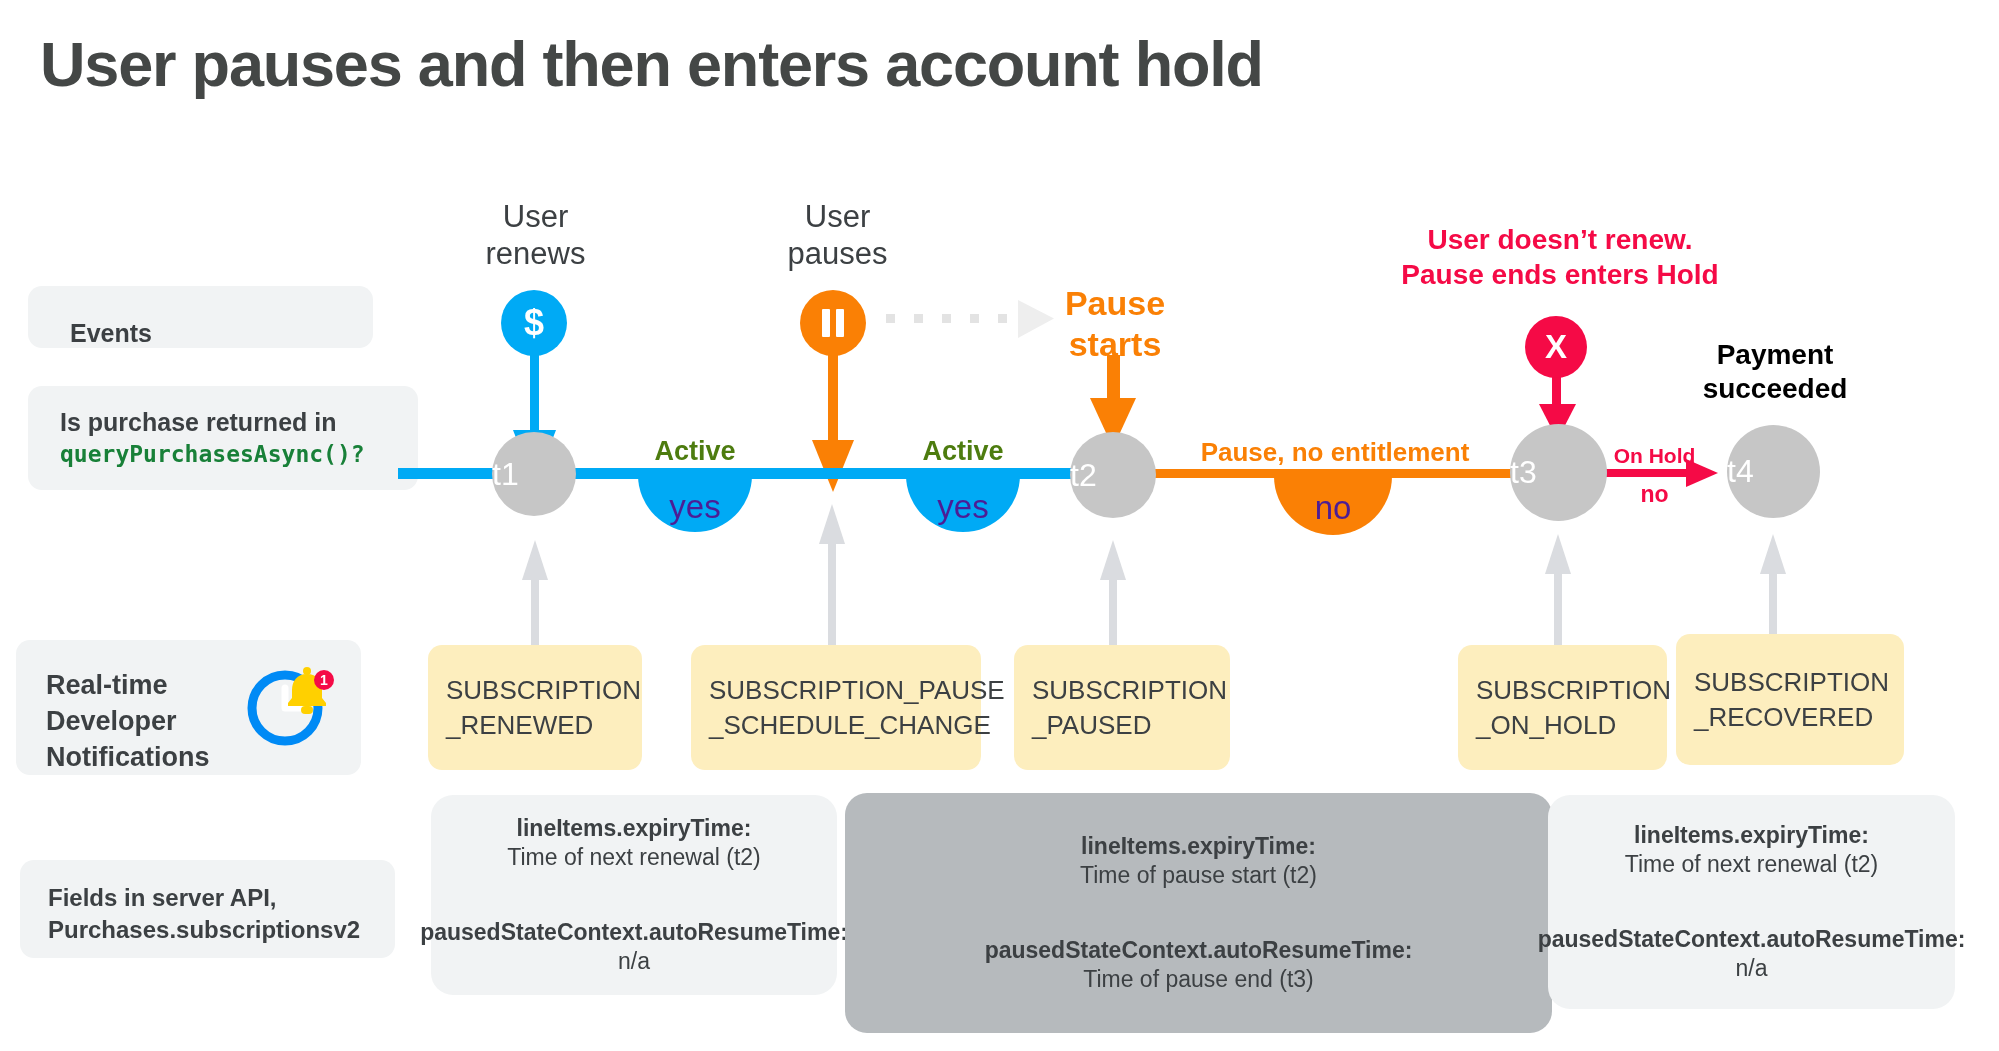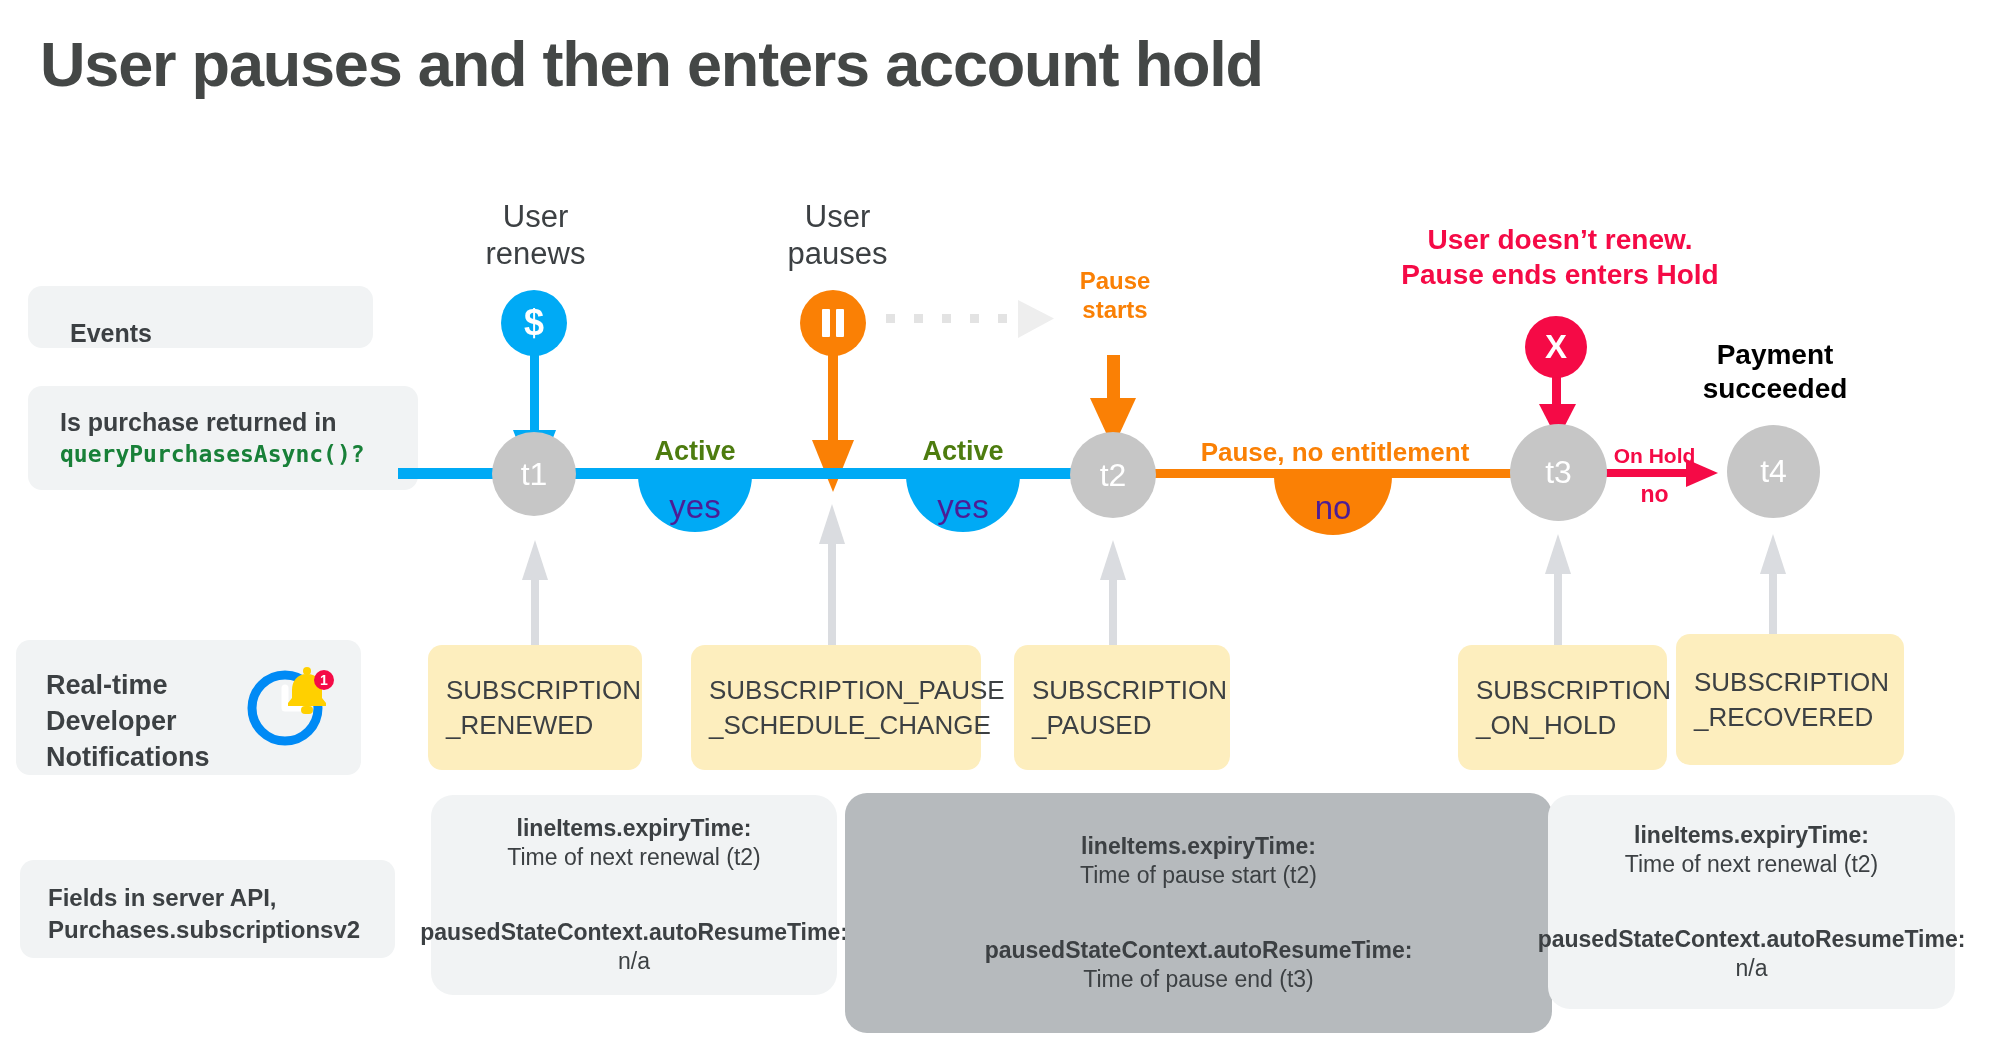--- a/index.html
+++ b/index.html
@@ -105,22 +105,22 @@
   }
   #evt-renews-text {
     left: 428px; top: 198px; width: 215px;
     font-size: 31px; color: #3c4043; font-weight: 400;
   }
   #evt-pauses-text {
     left: 730px; top: 198px; width: 215px;
     font-size: 31px; color: #3c4043; font-weight: 400;
   }
   #evt-pause-starts-text {
-    left: 1040px; top: 267px; width: 150px;
-    font-size: 24px; color: #fa8005; font-weight: 700;
+    left: 1040px; top: 283px; width: 150px;
+    font-size: 34px; color: #fa8005; font-weight: 700;
   }
   #evt-no-renew-text {
     left: 1370px; top: 222px; width: 380px;
     font-size: 28px; color: #f50a46; font-weight: 700;
     line-height: 1.25;
   }
   #evt-payment-text {
     left: 1670px; top: 338px; width: 210px;
     font-size: 28px; color: #000000; font-weight: 700;
     line-height: 1.22;
@@ -167,21 +167,20 @@
     background: #fa8005;
   }
 
   .node {
     position: absolute;
     border-radius: 50%;
     background: #c6c6c6;
     color: #ffffff;
     display: flex;
     align-items: center;
-    justify-content: center;
     font-size: 32px;
     font-weight: 500;
   }
 
   .bubble {
     position: absolute;
     background: #00aaf5;
     color: #4c1d95;
     border-radius: 0 0 200px 200px;
     display: flex;

